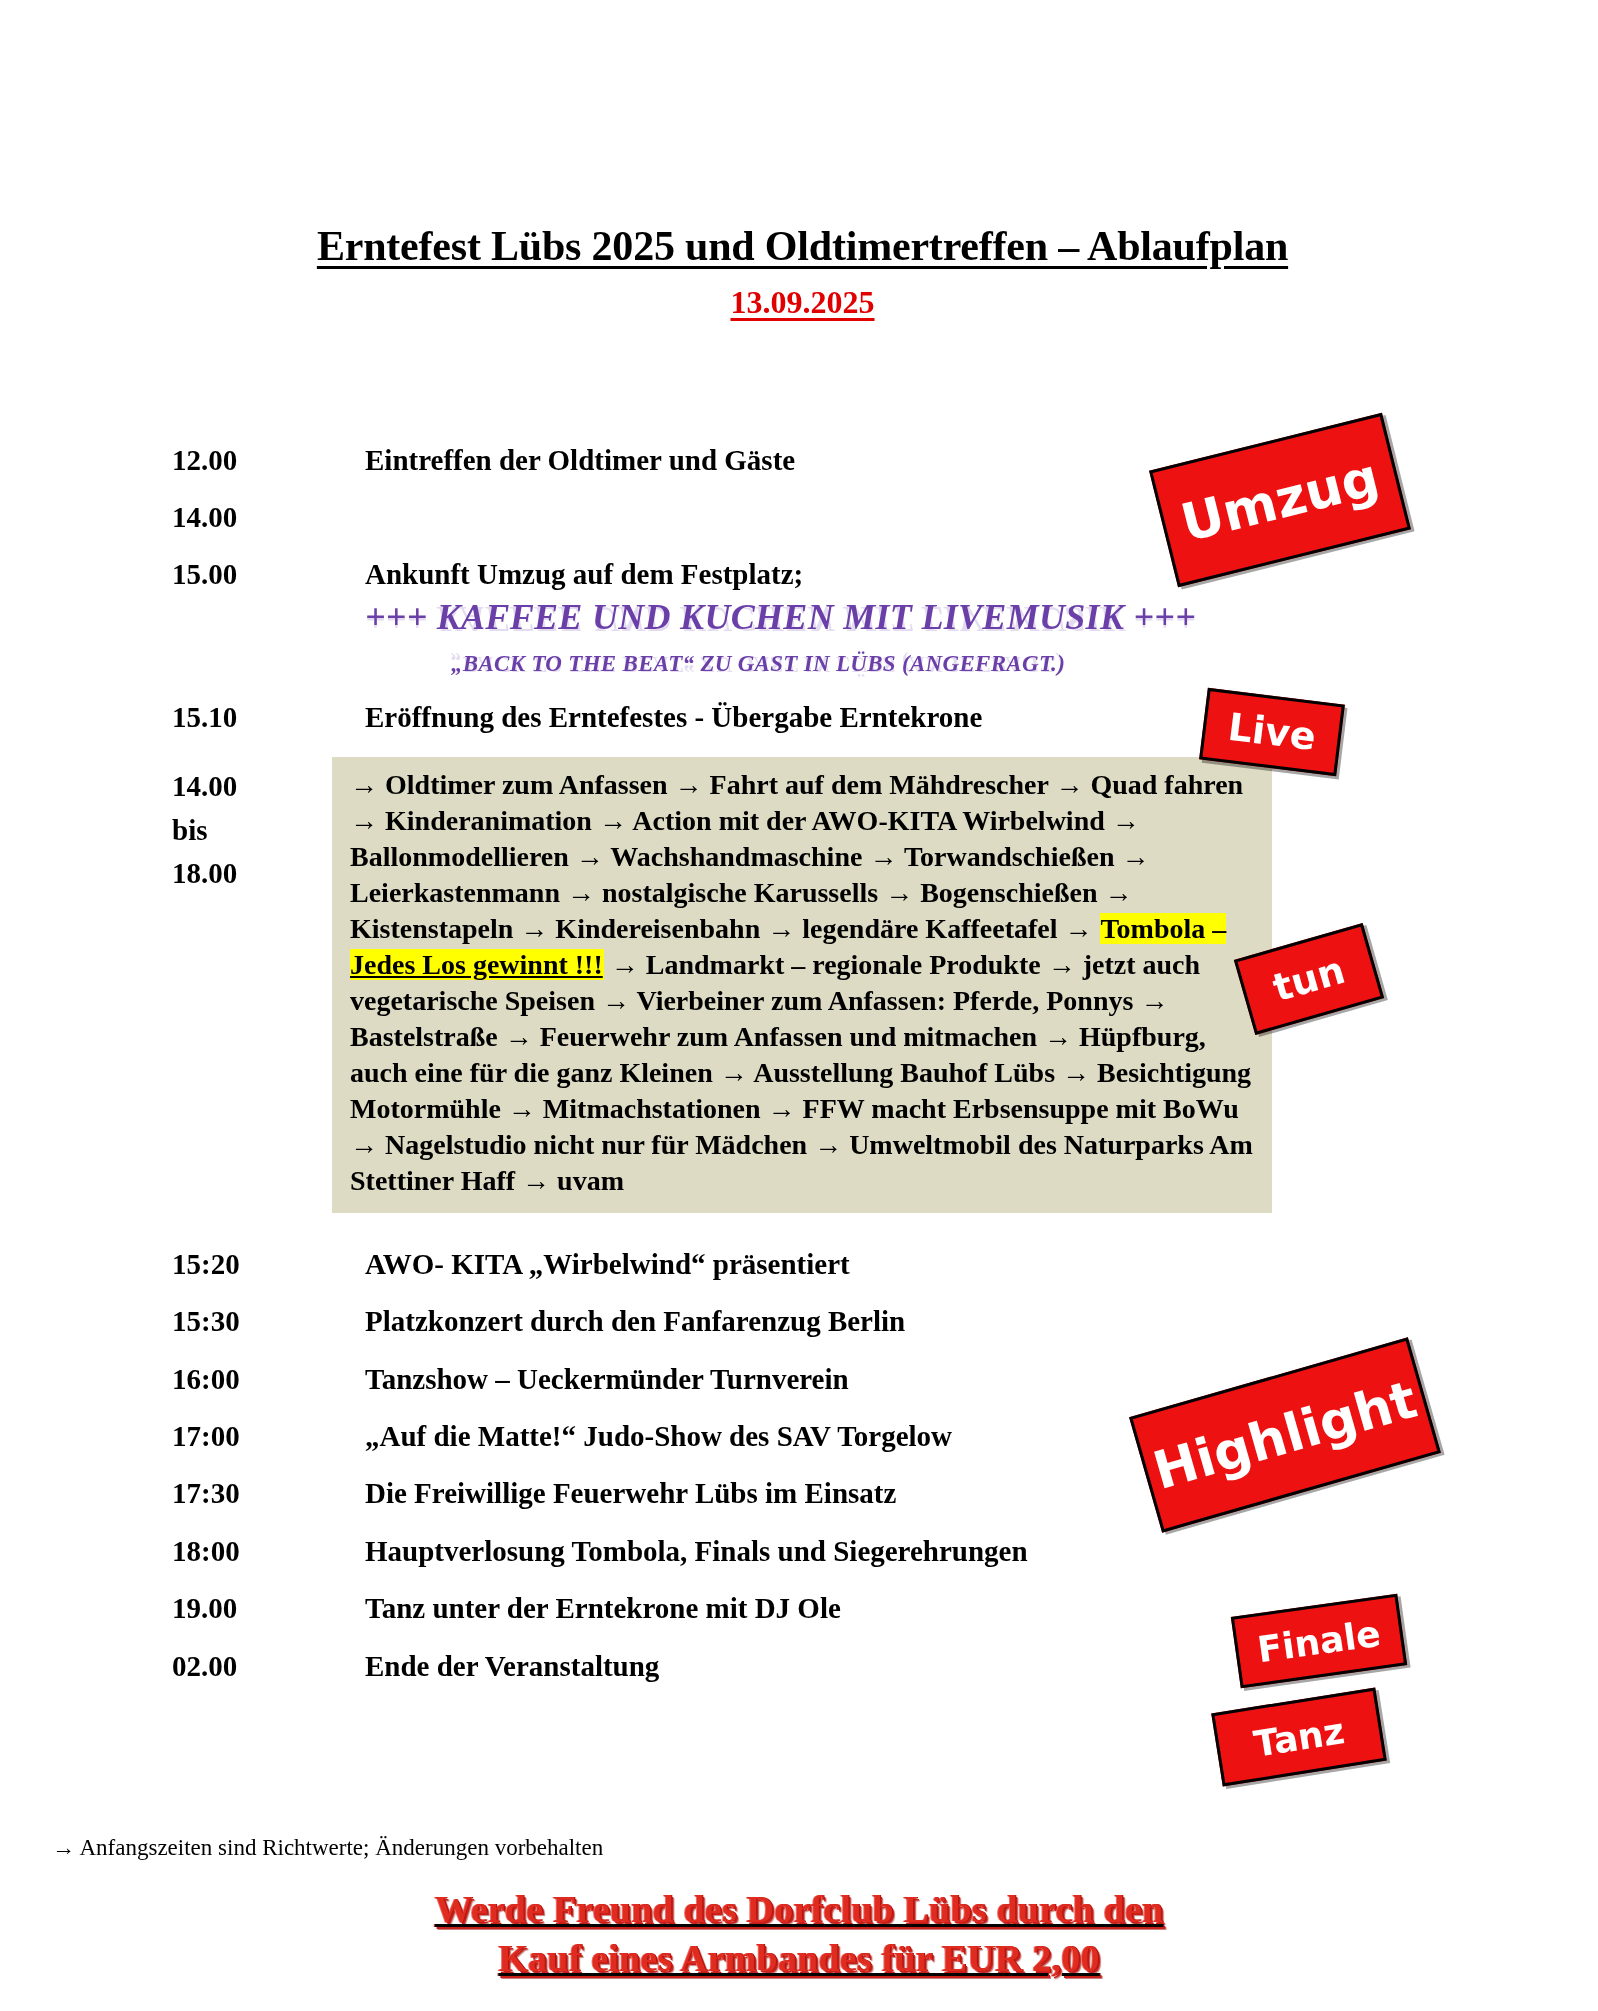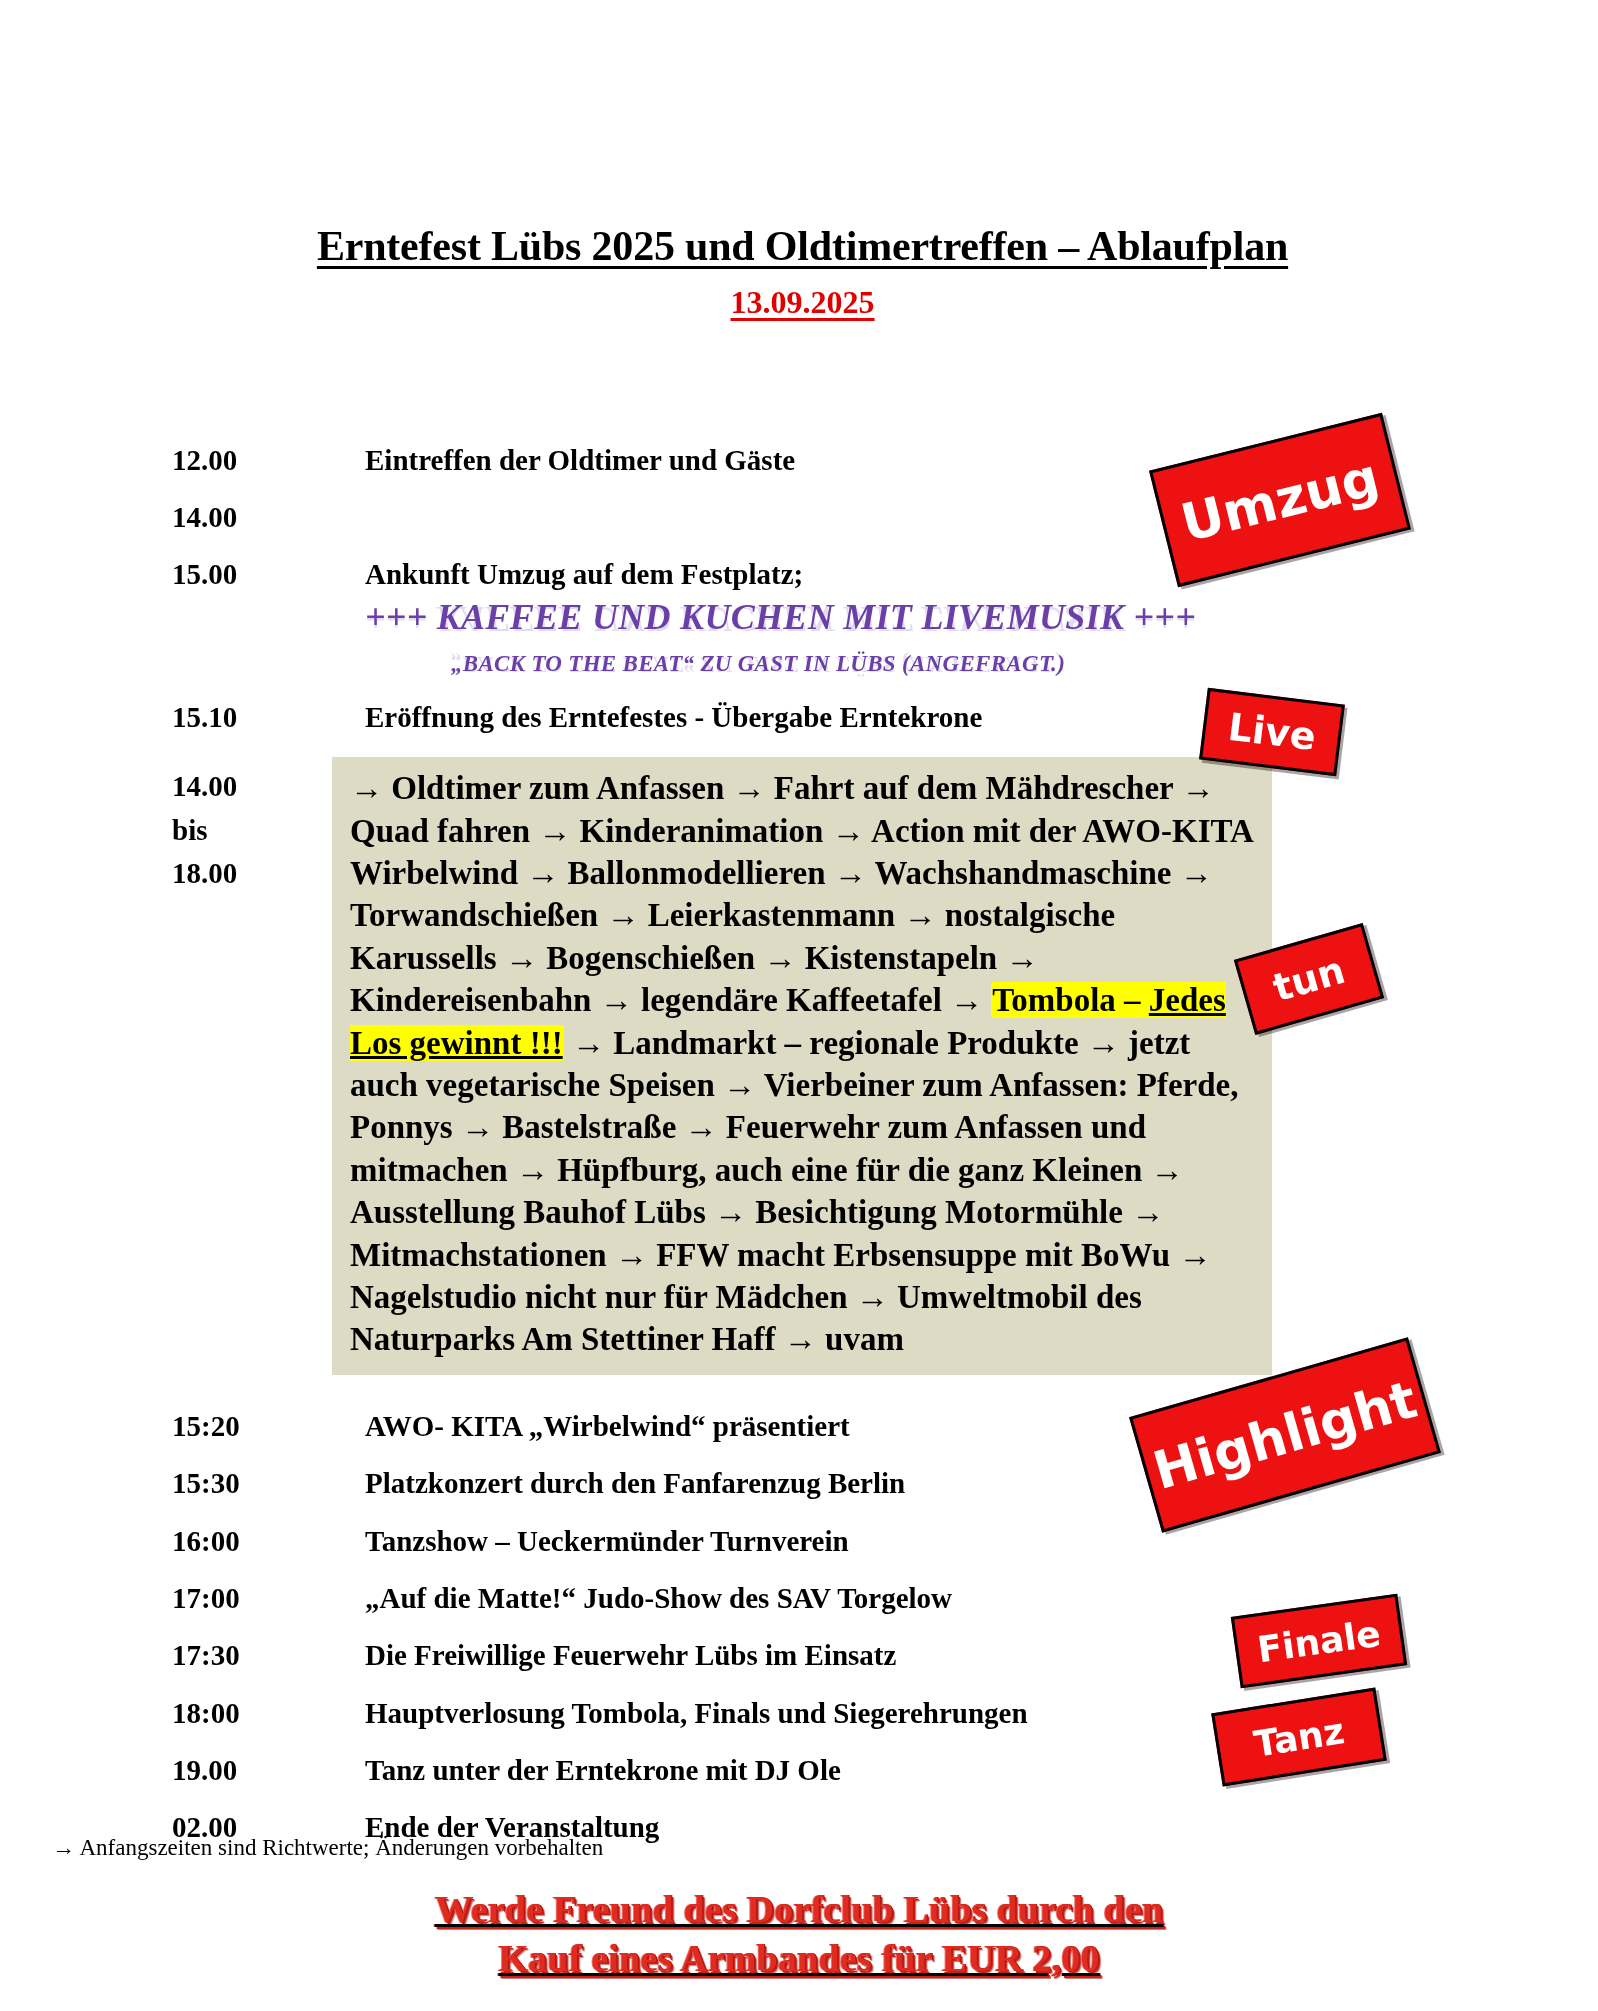--- a/index.html
+++ b/index.html
@@ -133,21 +133,21 @@
     font-size: 29px;
     font-weight: bold;
     line-height: 1.50;
     padding-top: 8px;
   }
   .activity-box {
     background: #DDDBC4;
     padding: 10px 18px 14px 18px;
     width: 940px;
     box-sizing: border-box;
-    font-size: 33px;
+    font-size: 28px;
     font-weight: bold;
     line-height: 1.285;
     text-align: left;
   }
   .hl {
     background: #FFFF00;
     padding: 0 1px;
   }
   .hl u { text-decoration: underline; }
 

